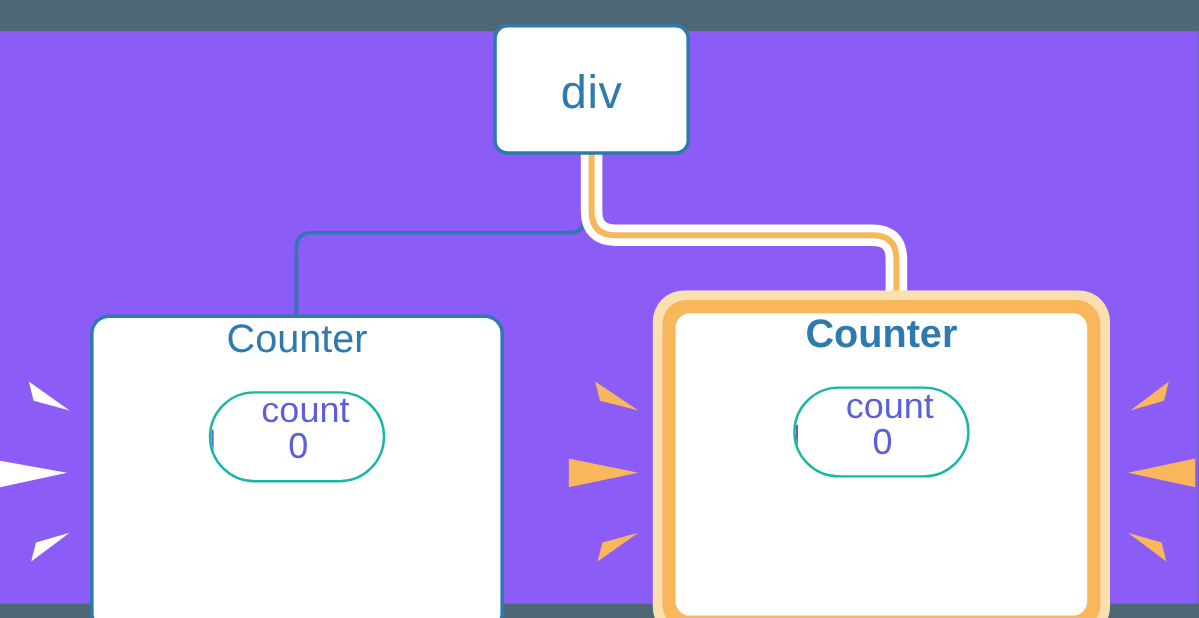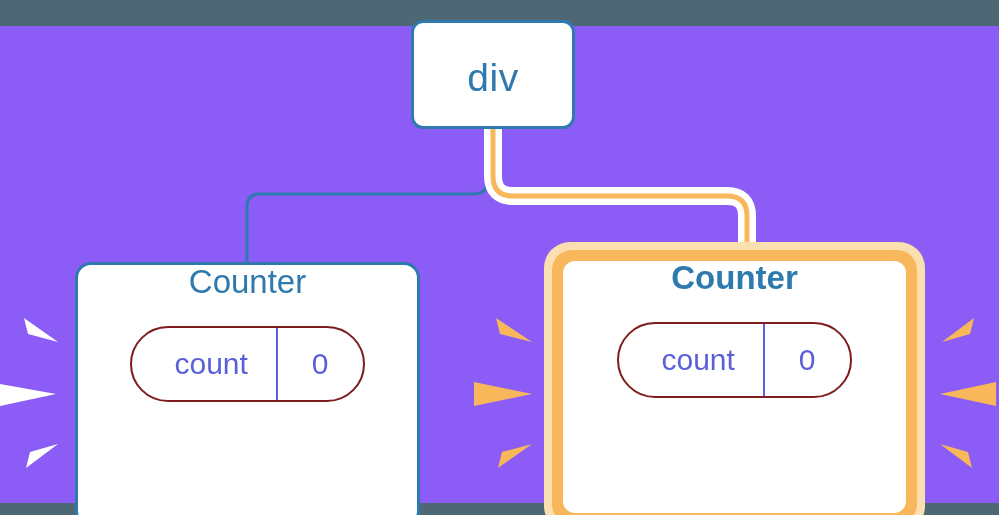--- a/index.html
+++ b/index.html
@@ -106,25 +106,26 @@
     font-size: 33px;
     line-height: 1;
     margin-bottom: 28px;
   }
   .counter-title.regular { font-weight: 400; }
   .counter-title.bold { font-weight: 700; }
 
   .prop-pill {
     display: flex;
     align-items: stretch;
-    border: 2px solid #7f1d1d;
+    border: 2px solid #14b8a6;
     border-radius: 999px;
     height: 76px;
     box-sizing: border-box;
     overflow: hidden;
+    flex-direction: column;
   }
   .prop-key, .prop-val {
     display: flex;
     align-items: center;
     justify-content: center;
     color: #5b5fd9;
     font-size: 30px;
     line-height: 1;
     box-sizing: border-box;
   }

